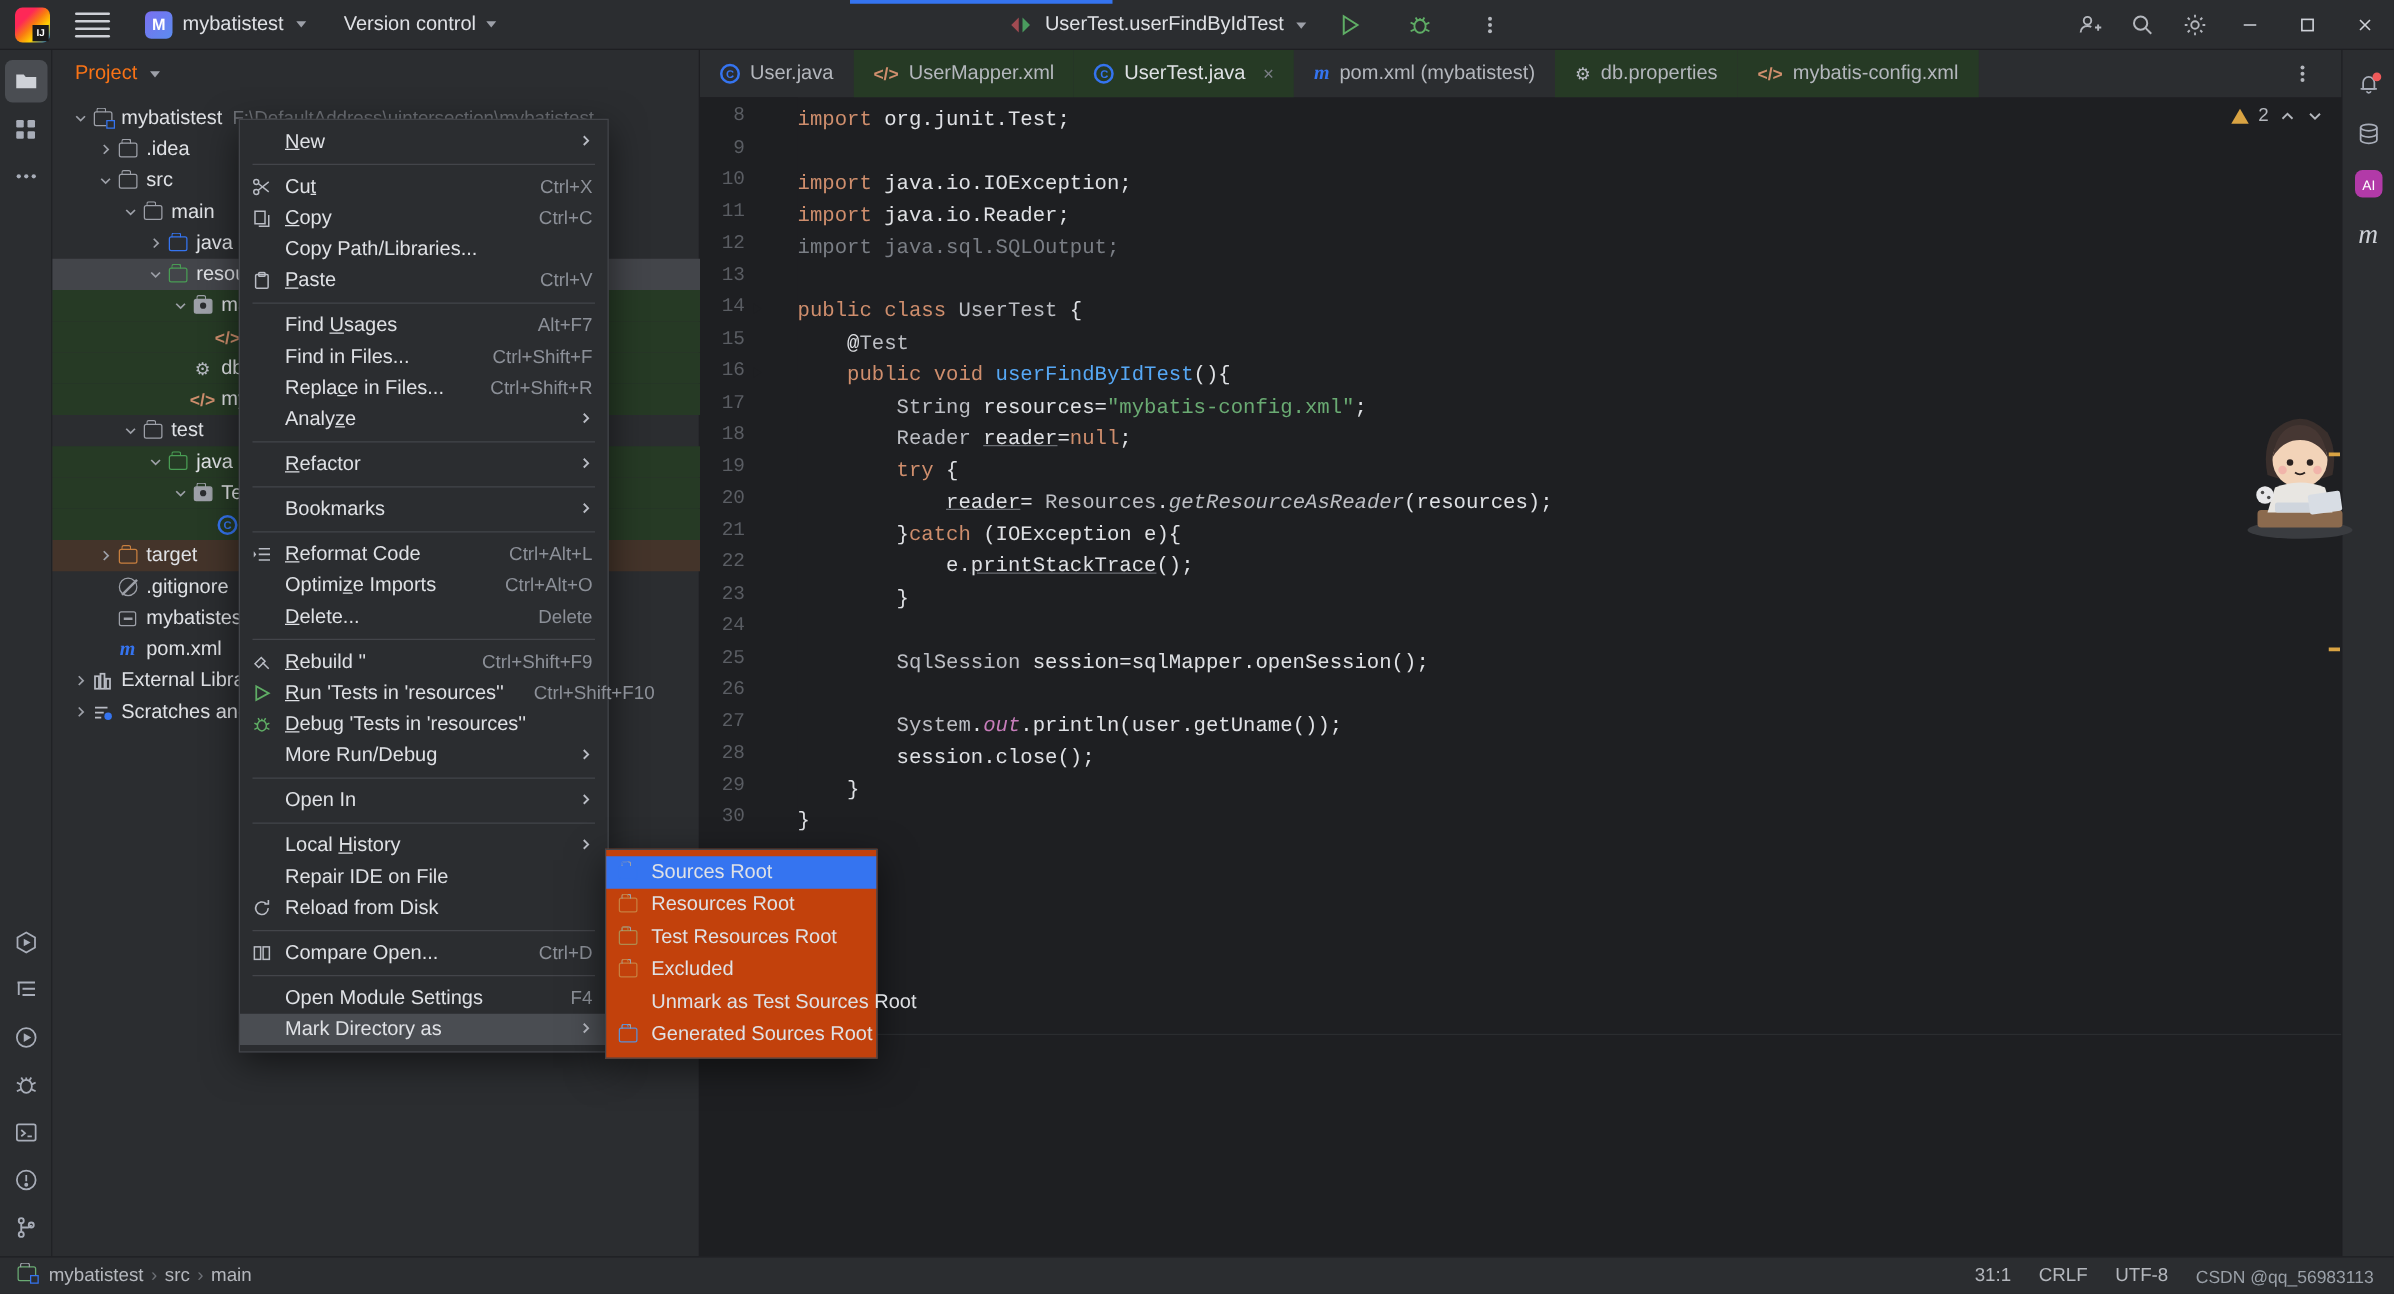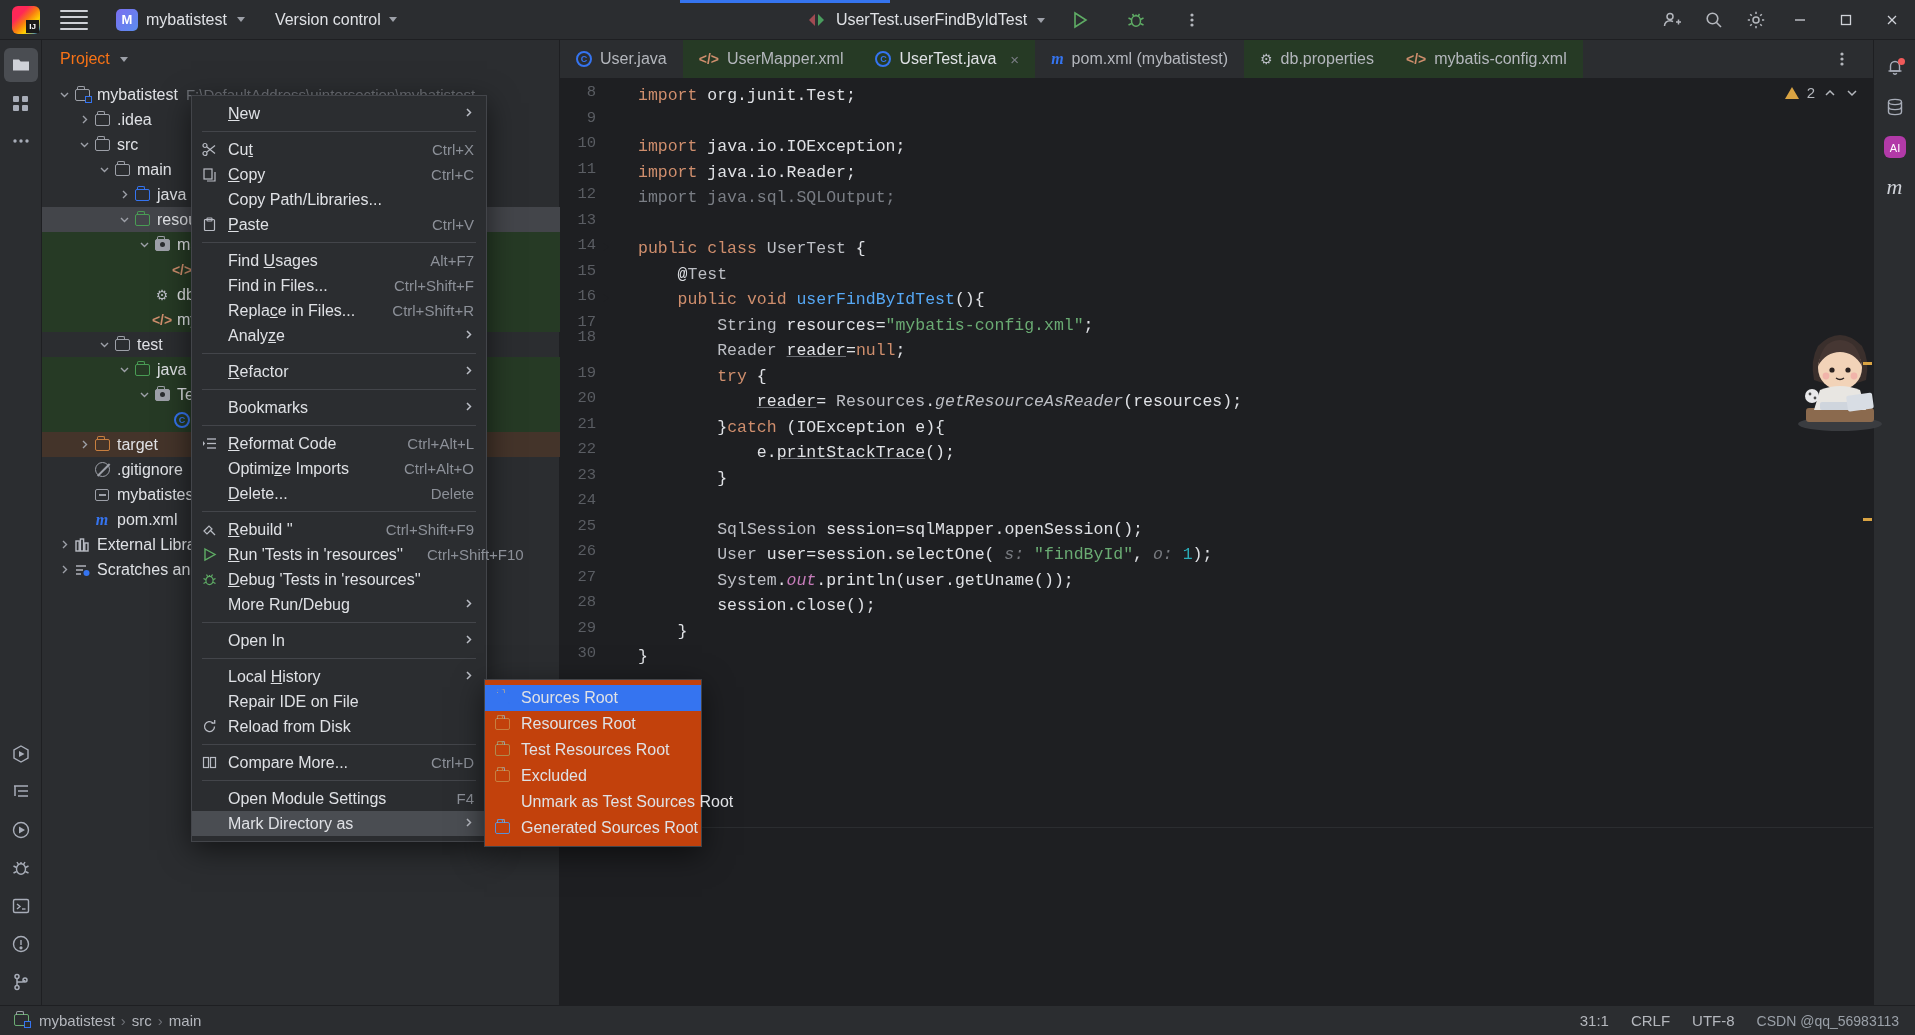--- a/index.html
+++ b/index.html
@@ -671,21 +671,21 @@
           <div class="gline" style="top: 56px;">10</div>
           <div class="gline" style="top: 81.5px;">11</div>
           <div class="gline" style="top: 107px;">12</div>
           <div class="gline" style="top: 132.5px;">13</div>
           <div class="gline" style="top: 158px;">14</div>
           <div class="gicon" style="top: 161px;"><span class="runmark"></span></div>
           <div class="gline" style="top: 183.5px;">15</div>
           <div class="gline" style="top: 209px;">16</div>
           <div class="gicon" style="top: 212px;"><span class="runmark"></span></div>
           <div class="gline" style="top: 234.5px;">17</div>
-          <div class="gline" style="top: 250px;">18</div>
+          <div class="gline" style="top: 260px;">18</div>
           <div class="gline" style="top: 285.5px;">19</div>
           <div class="gline" style="top: 311px;">20</div>
           <div class="gline" style="top: 336.5px;">21</div>
           <div class="gline" style="top: 362px;">22</div>
           <div class="gline" style="top: 387.5px;">23</div>
           <div class="gline" style="top: 413px;">24</div>
           <div class="gline" style="top: 438.5px;">25</div>
           <div class="gline" style="top: 464px;">26</div>
           <div class="gline" style="top: 489.5px;">27</div>
           <div class="gline" style="top: 515px;">28</div>
@@ -703,21 +703,20 @@
           <div class="cl" style="top: 183.5px;">    @<span class="id">Test</span></div>
           <div class="cl" style="top: 209px;">    <span class="kw">public void</span> <span class="fn">userFindByIdTest</span>(){</div>
           <div class="cl" style="top: 234.5px;">        <span class="id">String</span> resources=<span class="str">"mybatis-config.xml"</span>;</div>
           <div class="cl" style="top: 260px;">        <span class="id">Reader</span> <span class="uline">reader</span>=<span class="kw">null</span>;</div>
           <div class="cl" style="top: 285.5px;">        <span class="kw">try</span> {</div>
           <div class="cl" style="top: 311px;">            <span class="uline">reader</span>= <span class="id">Resources</span>.<span class="static-it">getResourceAsReader</span>(resources);</div>
           <div class="cl" style="top: 336.5px;">        }<span class="kw">catch</span> (IOException e){</div>
           <div class="cl" style="top: 362px;">            e.<span class="uline">printStackTrace</span>();</div>
           <div class="cl" style="top: 387.5px;">        }</div>
           <div class="cl" style="top: 438.5px;">        <span class="id">SqlSession</span> session=sqlMapper.openSession();</div>
-          <div class="cl" style="top: 464px;">        <span class="id">User</span> user=session.selectOne(<span class="hint"> s: </span><span class="str">"findById"</span>, <span class="hint">o: </span><span class="num">1</span>);</div>
           <div class="cl" style="top: 489.5px;">        <span class="id">System</span>.<span class="fld"><i>out</i></span>.println(user.getUname());</div>
           <div class="cl" style="top: 515px;">        session.close();</div>
           <div class="cl" style="top: 540.5px;">    }</div>
           <div class="cl" style="top: 566px;">}</div>
         </div>
 
       <div class="sticker">
         <svg width="100" height="118" viewBox="0 0 100 118">
           <ellipse cx="50" cy="108" rx="42" ry="7" fill="#3a3c40"></ellipse>
           <rect x="16" y="92" width="68" height="14" rx="3" fill="#8b6a4e"></rect>
@@ -937,21 +936,21 @@
         <span class="mi-lbl">Reload from Disk</span>
       </div>
       <div class="ctxsep"></div>
       <div class="ctxitem">
         <span class="mi-ico">
           <svg width="15" height="15" viewBox="0 0 15 15" stroke="#b9bcc4" fill="none" stroke-width="1.2">
             <rect x="1.5" y="2.5" width="5" height="10"></rect>
             <rect x="8.5" y="2.5" width="5" height="10"></rect>
           </svg>
         </span>
-        <span class="mi-lbl">Compare More...</span>
+        <span class="mi-lbl">Compare Open...</span>
         <span class="mi-acc">Ctrl+D</span>
       </div>
       <div class="ctxsep"></div>
       <div class="ctxitem">
         <span class="mi-ico"></span>
         <span class="mi-lbl">Open Module Settings</span>
         <span class="mi-acc">F4</span>
       </div>
       <div class="ctxitem highlight">
         <span class="mi-ico"></span>

